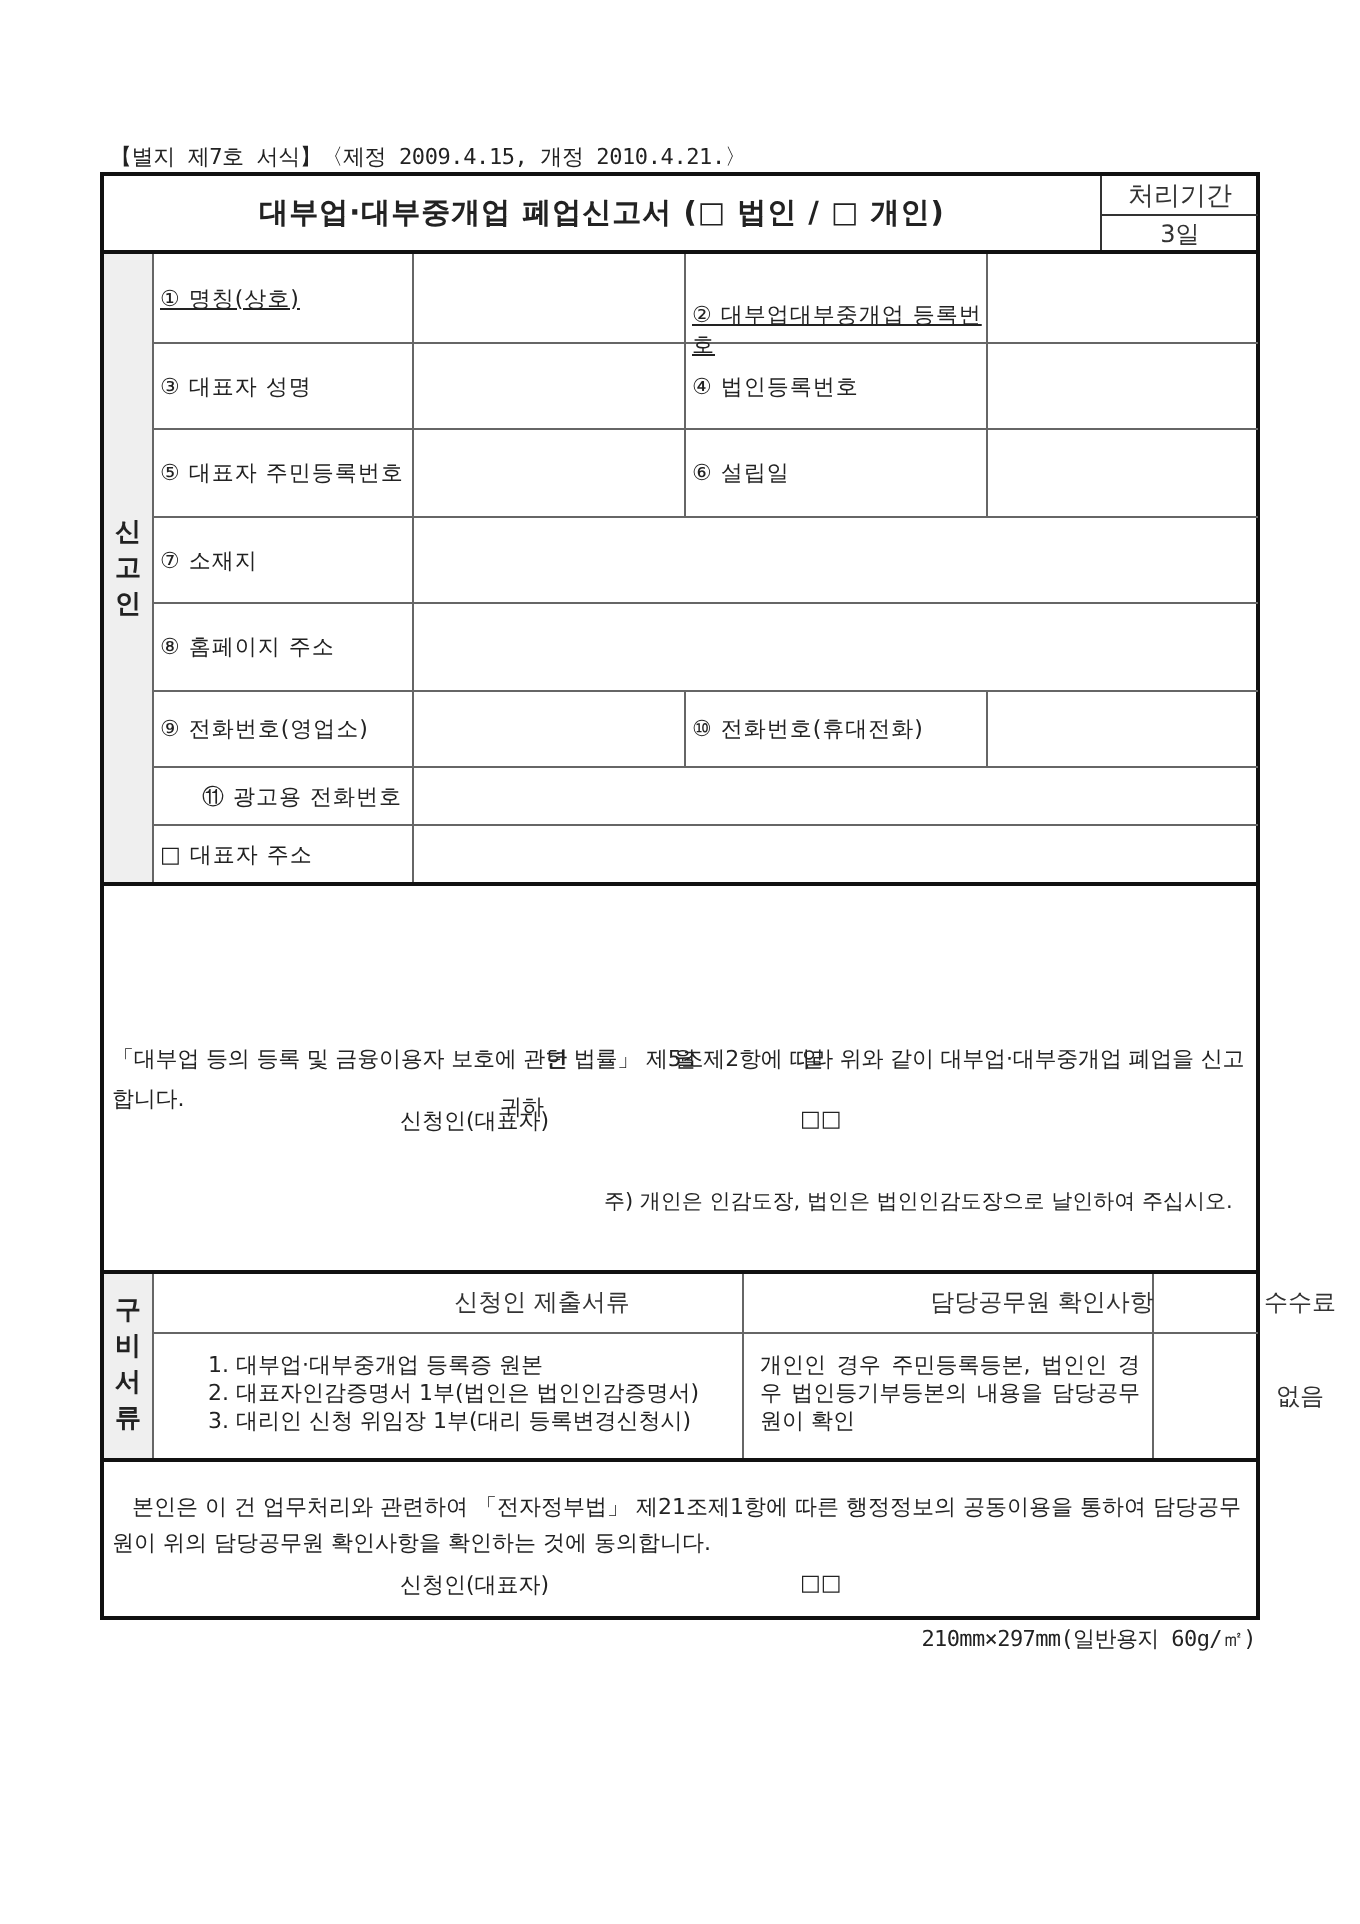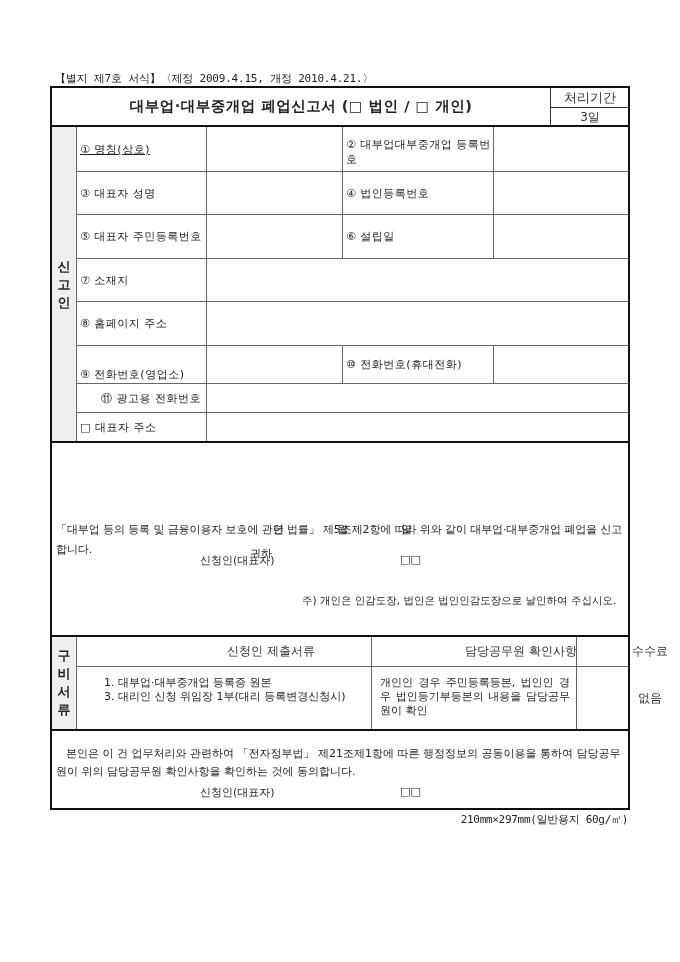--- a/index.html
+++ b/index.html
@@ -54,40 +54,40 @@
 <div class="hline" style="left:77px; top:214px; width:552px;"></div>
 <div class="hline" style="left:77px; top:258px; width:552px;"></div>
 <div class="hline" style="left:77px; top:301px; width:552px;"></div>
 <div class="hline" style="left:77px; top:345px; width:552px;"></div>
 <div class="hline" style="left:77px; top:383px; width:552px;"></div>
 <div class="hline" style="left:77px; top:412px; width:552px;"></div>
 <div class="hline thick" style="left:50px; top:441px; width:580px;"></div>
 
 <div class="cell-label" style="left:77px; top:127px; width:129px; height:44px;text-decoration:underline;">① 명칭(상호)</div>
 <div class="field" style="left:208px; top:128px; width:133px; height:42px;"></div>
-<div class="cell-label" style="left:343px; top:130px; width:150px; height:44px;">② 대부업대부중개업 등록번호</div>
+<div class="cell-label" style="left:343px; top:143px; width:150px; height:44px;text-decoration:underline;">② 대부업대부중개업 등록번호</div>
 <div class="field" style="left:495px; top:128px; width:133px; height:42px;"></div>
 
 <div class="cell-label" style="left:77px; top:172px; width:129px; height:42px;">③ 대표자 성명</div>
 <div class="field" style="left:208px; top:173px; width:133px; height:40px;"></div>
 <div class="cell-label" style="left:343px; top:172px; width:150px; height:42px;">④ 법인등록번호</div>
 <div class="field" style="left:495px; top:173px; width:133px; height:40px;"></div>
 
 <div class="cell-label" style="left:77px; top:215px; width:129px; height:43px;">⑤ 대표자 주민등록번호</div>
 <div class="field" style="left:208px; top:216px; width:133px; height:41px;"></div>
 <div class="cell-label" style="left:343px; top:215px; width:150px; height:43px;">⑥ 설립일</div>
 <div class="field" style="left:495px; top:216px; width:133px; height:41px;"></div>
 
 <div class="cell-label" style="left:77px; top:259px; width:129px; height:42px;">⑦ 소재지</div>
 <div class="field" style="left:208px; top:260px; width:420px; height:40px;"></div>
 
 <div class="cell-label" style="left:77px; top:302px; width:129px; height:43px;">⑧ 홈페이지 주소</div>
 <div class="field" style="left:208px; top:303px; width:420px; height:41px;"></div>
 
-<div class="cell-label" style="left:77px; top:356px; width:129px; height:37px;">⑨ 전화번호(영업소)</div>
+<div class="cell-label" style="left:77px; top:346px; width:129px; height:37px;">⑨ 전화번호(영업소)</div>
 <div class="field" style="left:208px; top:347px; width:133px; height:35px;"></div>
 <div class="cell-label" style="left:343px; top:346px; width:150px; height:37px;">⑩ 전화번호(휴대전화)</div>
 <div class="field" style="left:495px; top:347px; width:133px; height:35px;"></div>
 
 <div class="cell-label" style="left:77px; top:384px; width:129px; height:28px;margin-left:21px;">⑪ 광고용 전화번호</div>
 <div class="field" style="left:208px; top:385px; width:420px; height:26px;"></div>
 
 <div class="cell-label" style="left:77px; top:413px; width:129px; height:28px;">□ 대표자 주소</div>
 <div class="field" style="left:208px; top:414px; width:420px; height:26px;"></div>
 
@@ -112,20 +112,21 @@
 <div class="vline" style="left:576px; top:637px; height:92px;"></div>
 <div class="hline" style="left:77px; top:666px; width:552px;"></div>
 <div class="hline thick" style="left:50px; top:729px; width:580px;"></div>
 
 <div class="req-head" style="left:77px; top:637px; width:294px; height:29px;">신청인 제출서류</div>
 <div class="req-head" style="left:372px; top:637px; width:204px; height:29px;">담당공무원 확인사항</div>
 <div class="req-head" style="left:577px; top:637px; width:52px; height:29px;">수수료</div>
 
 <div class="req-body" style="left:84px; top:676px; width:285px;margin-left:20px;">
   <div>1. 대부업·대부중개업 등록증 원본</div>
+  <div>2. 대표자인감증명서 1부(법인은 법인인감증명서)</div>
   <div>3. 대리인 신청 위임장 1부(대리 등록변경신청시)</div>
 </div>
 <div class="req-body" style="left:380px; top:676px; width:190px; text-align:justify;">개인인 경우 주민등록등본, 법인인 경우 법인등기부등본의 내용을 담당공무원이 확인</div>
 <div class="req-head" style="left:577px; top:667px; width:52px; height:62px;">없음</div>
 
 <div class="abs" style="left:56px; top:745px; width:568px; font-size:11px; line-height:18px; text-indent:10px; color:#222;">본인은 이 건 업무처리와 관련하여 「전자정부법」 제21조제1항에 따른 행정정보의 공동이용을 통하여 담당공무원이 위의 담당공무원 확인사항을 확인하는 것에 동의합니다.</div>
 <div class="abs small" style="left:200px; top:785px;">신청인(대표자)</div>
 <div class="abs small" style="left:400px; top:785px;">□□</div>
 
 <div class="abs footer">210mm×297mm(일반용지 60g/㎡)</div>

